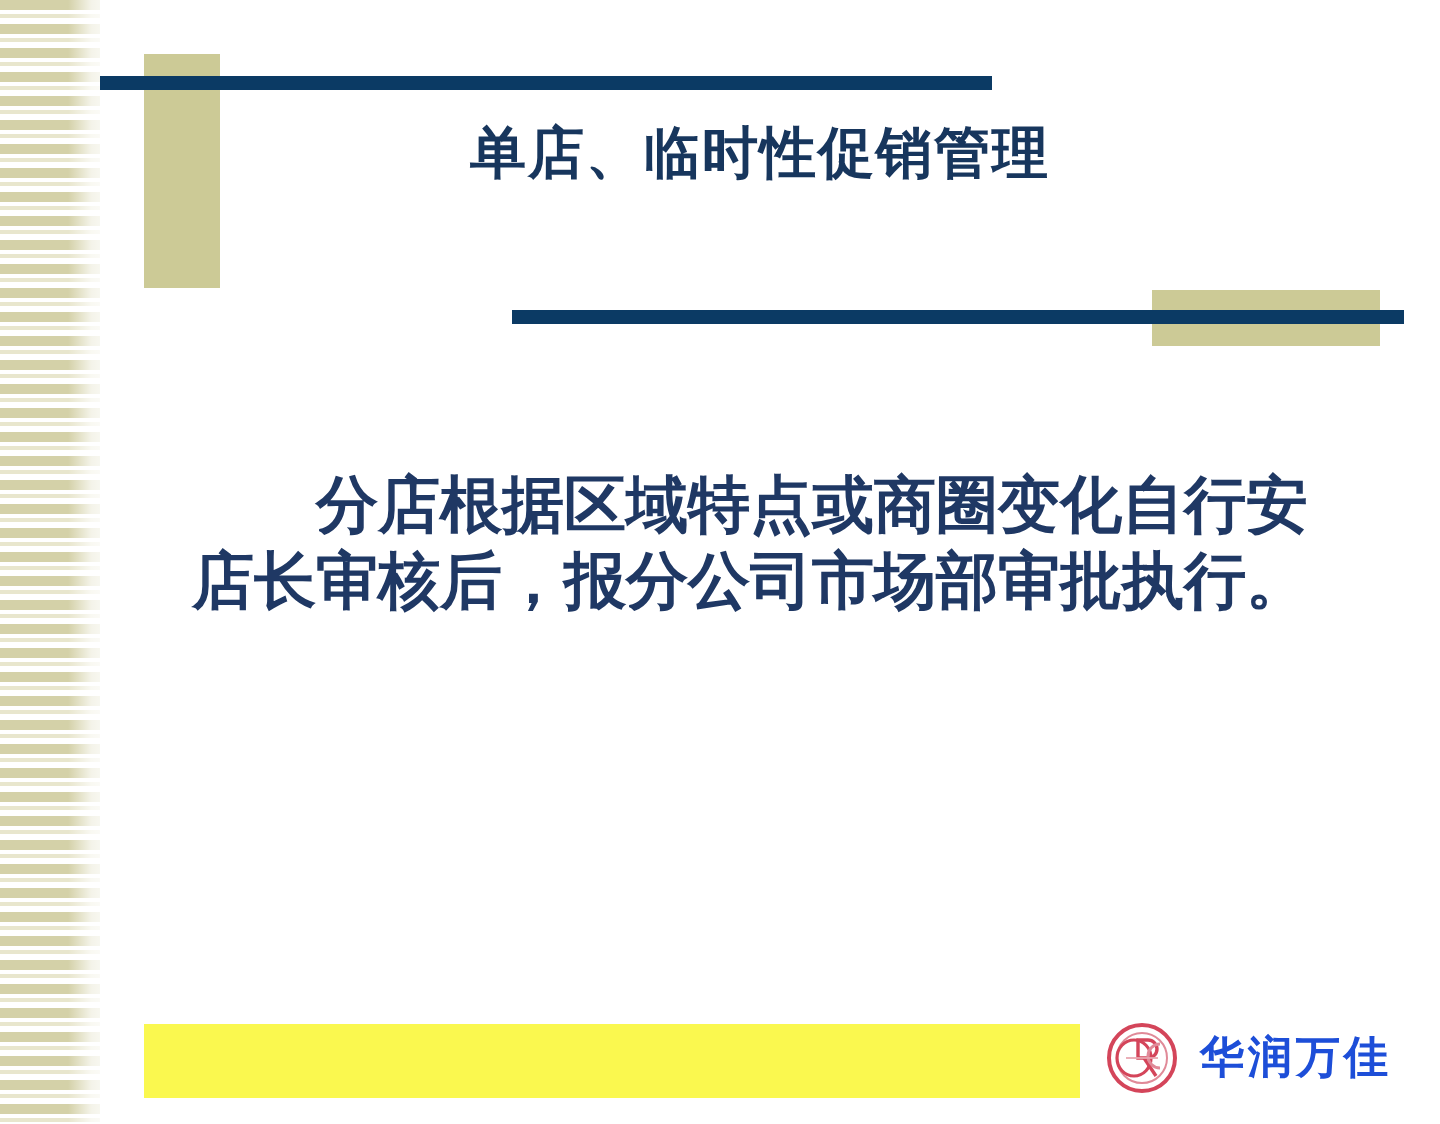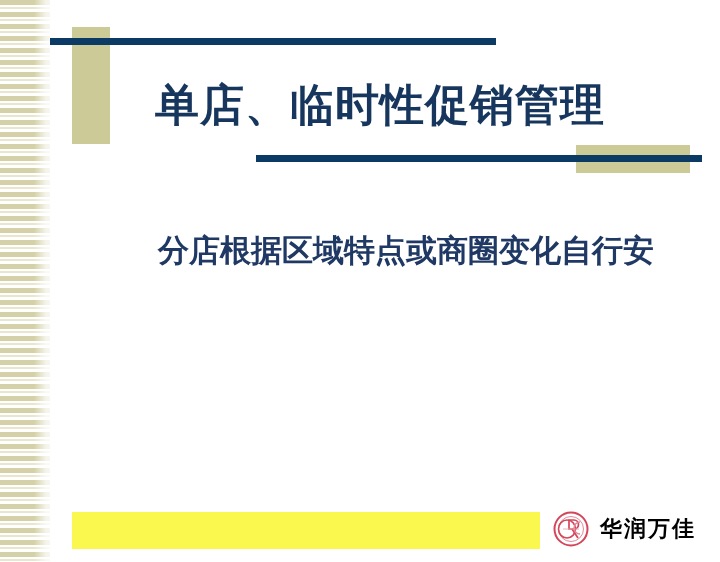--- a/index.html
+++ b/index.html
@@ -80,36 +80,35 @@
   }
 
   
   #slide-title {
     position: absolute;
     left: 60px;
     top: 62px;
     width: 640px;
     text-align: center;
     font-family: "DejaVu Sans", "Liberation Sans", sans-serif;
-    font-size: 44px;
+    font-size: 28px;
     font-weight: bold;
     color: #17365d;
     letter-spacing: 1px;
     line-height: 1.1;
     white-space: nowrap;
-    margin-top: 19px;
   }
 
   
   #body-text {
     position: absolute;
     left: 96px;
     top: 234px;
     width: 600px;
-    font-family: Liberation Mono, monospace;
+    font-family: Liberation Serif, serif;
     font-size: 31px;
     font-weight: bold;
     color: #1f3864;
     line-height: 38px;
     letter-spacing: 0px;
   }
   #body-text .para-line {
     display: block;
     white-space: nowrap;
   }
@@ -149,21 +148,21 @@
   }
   #logo-mark {
     width: 38px;
     height: 38px;
     position: relative;
   }
   #logo-text {
     font-family: "DejaVu Sans", "Liberation Sans", sans-serif;
     font-size: 22px;
     font-weight: bold;
-    color: #000000;
+    color: #1d4ed8;
     letter-spacing: 2px;
     white-space: nowrap;
   }
 </style>
 </head>
 <body>
 
 <div id="slide">
 
   <div id="left-stripes"></div>
@@ -172,20 +171,21 @@
   <div id="khaki-vertical"></div>
   <div id="top-blue-bar"></div>
 
   <div id="slide-title">单店、临时性促销管理</div>
 
   <div id="khaki-horizontal"></div>
   <div id="mid-blue-bar"></div>
 
   <div id="body-text">
     <span class="para-line"><span class="indent"></span><span>分店根据区域特点或商圈变化自行安</span></span>
+    <span class="para-line">店长审核后，报分公司市场部审批执行。</span>
   </div>
 
   <div id="footer-yellow"></div>
 
   <div id="logo-group">
     <div id="logo-mark">
       <svg width="38" height="38" viewBox="0 0 38 38" aria-hidden="true">
         <circle cx="19" cy="19" r="16.5" fill="#ffffff" stroke="#d4455a" stroke-width="2"></circle>
         <circle cx="19" cy="19" r="12.5" fill="none" stroke="#e08a98" stroke-width="1"></circle>
         <path d="M15 10 a8.5 9 0 1 0 0 18 a8.5 9 0 1 0 0 -18 z" fill="none" stroke="#d4455a" stroke-width="1.6"></path>

